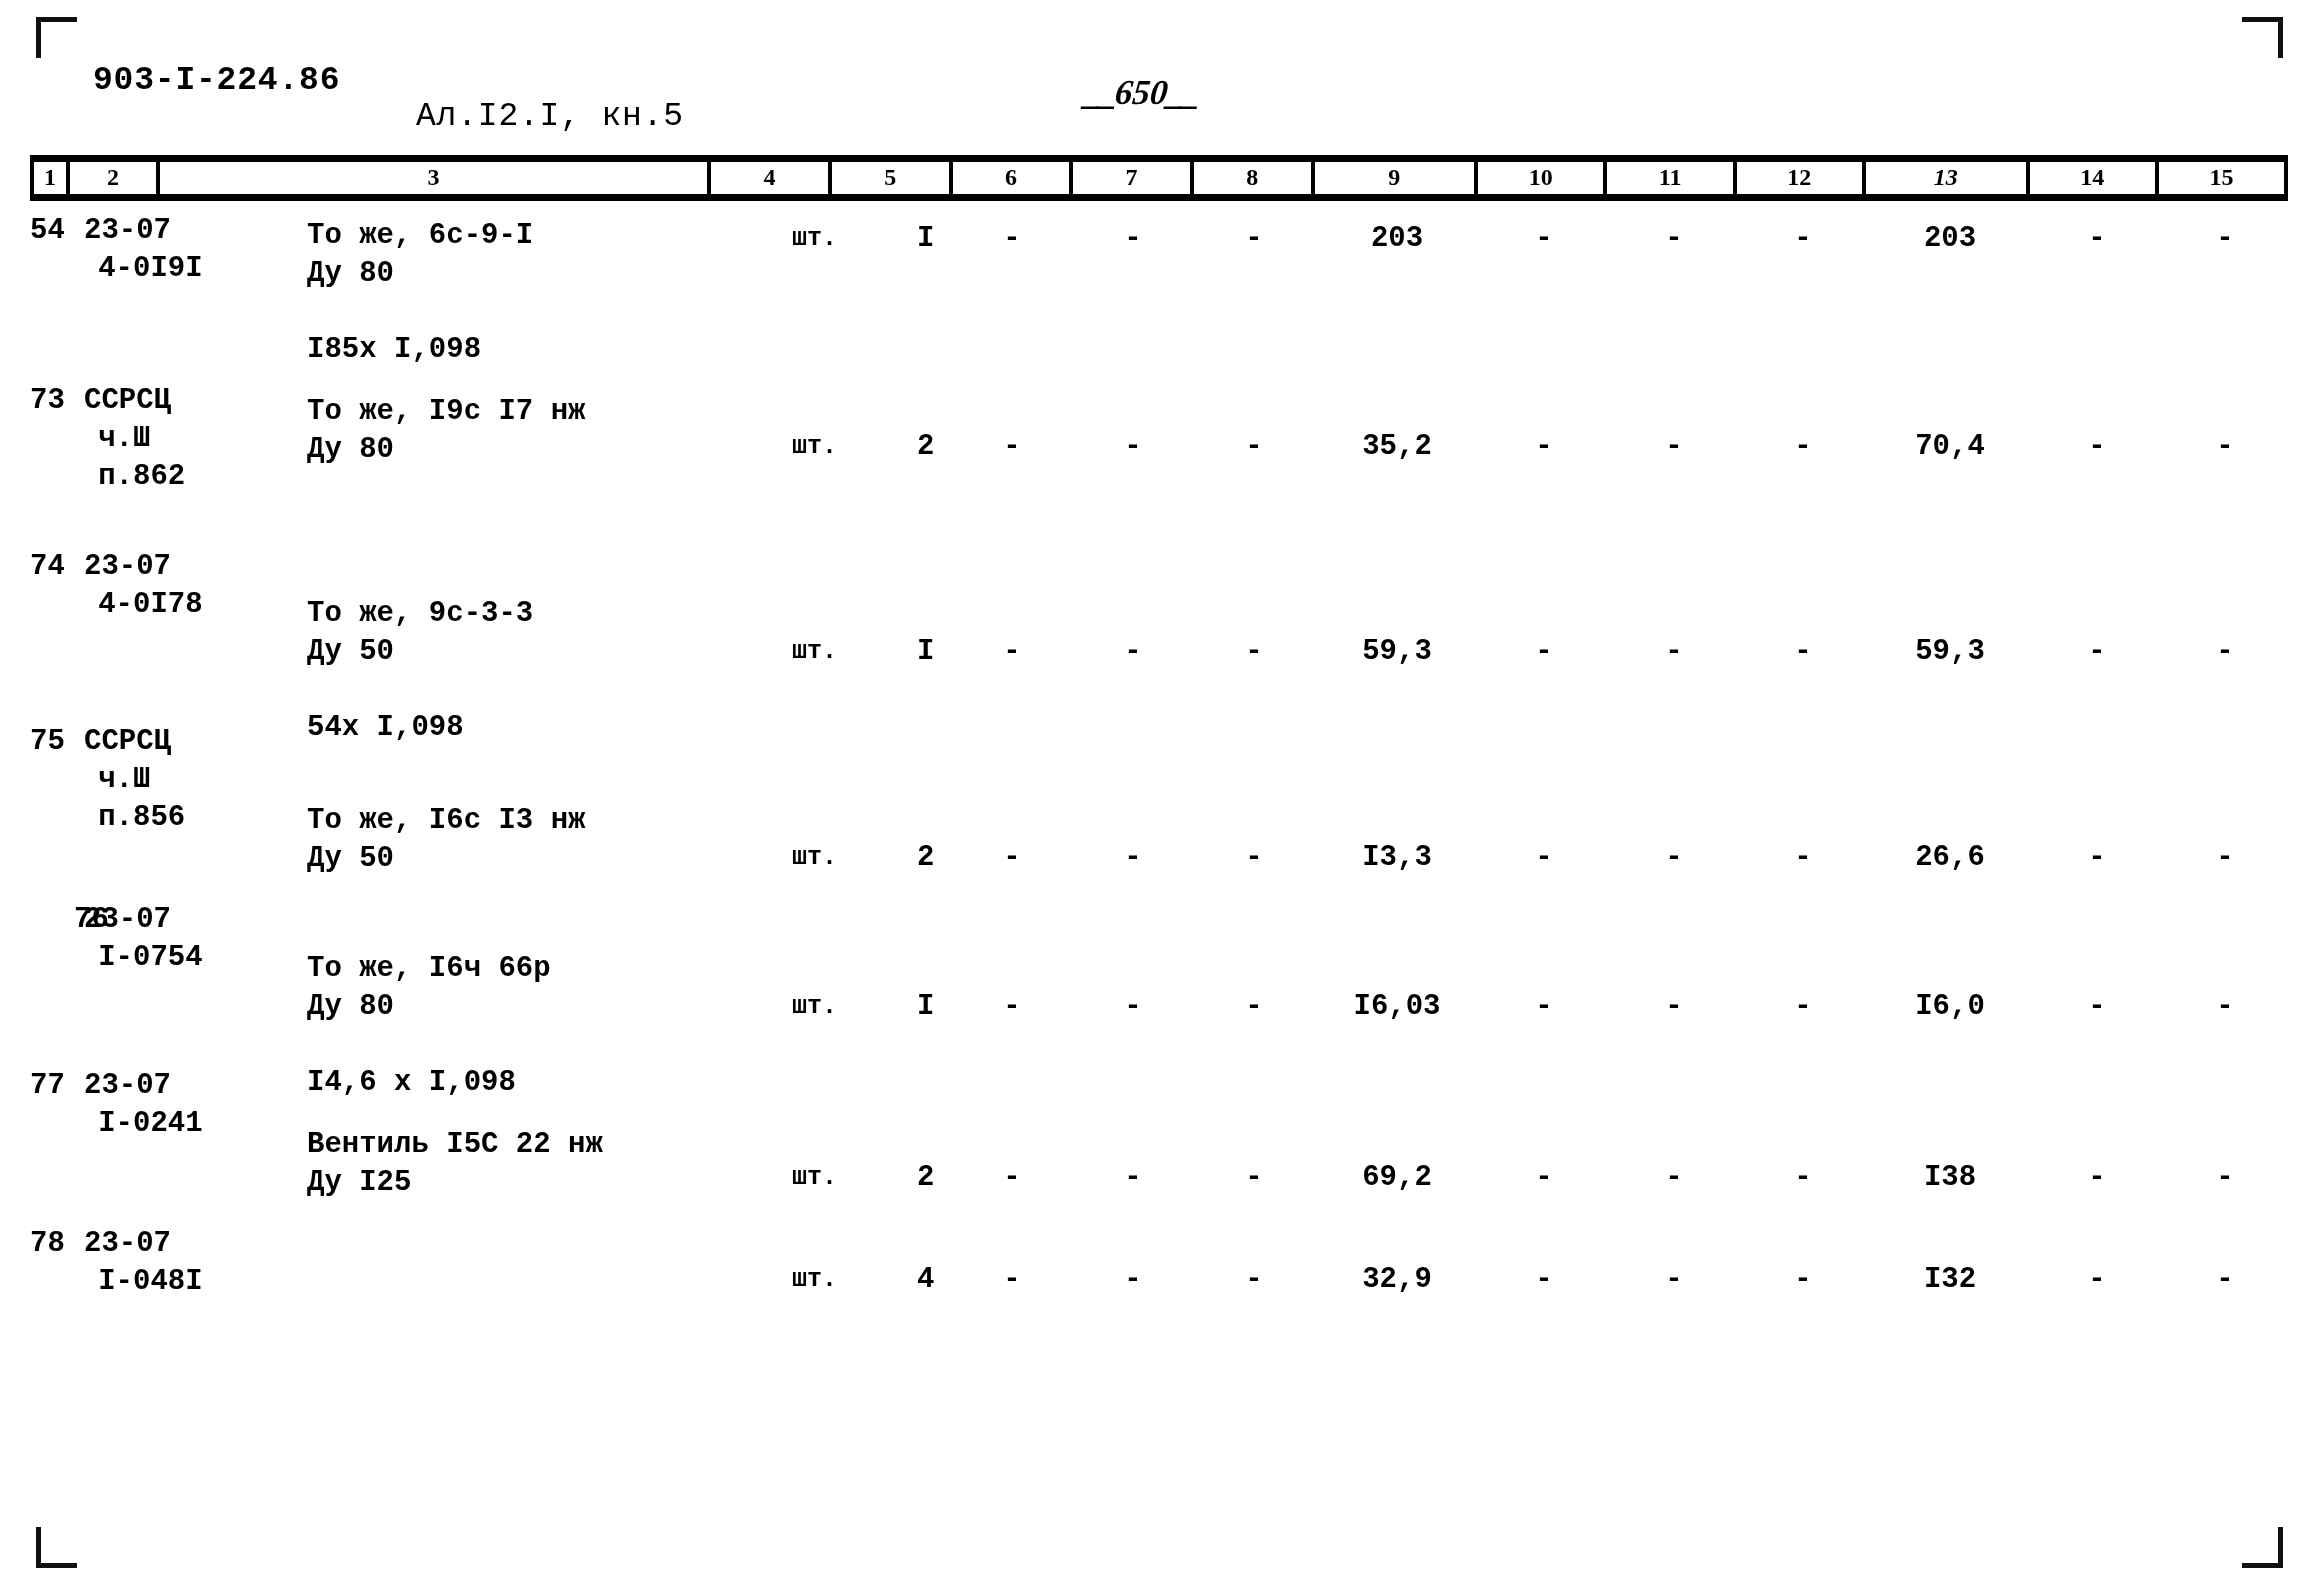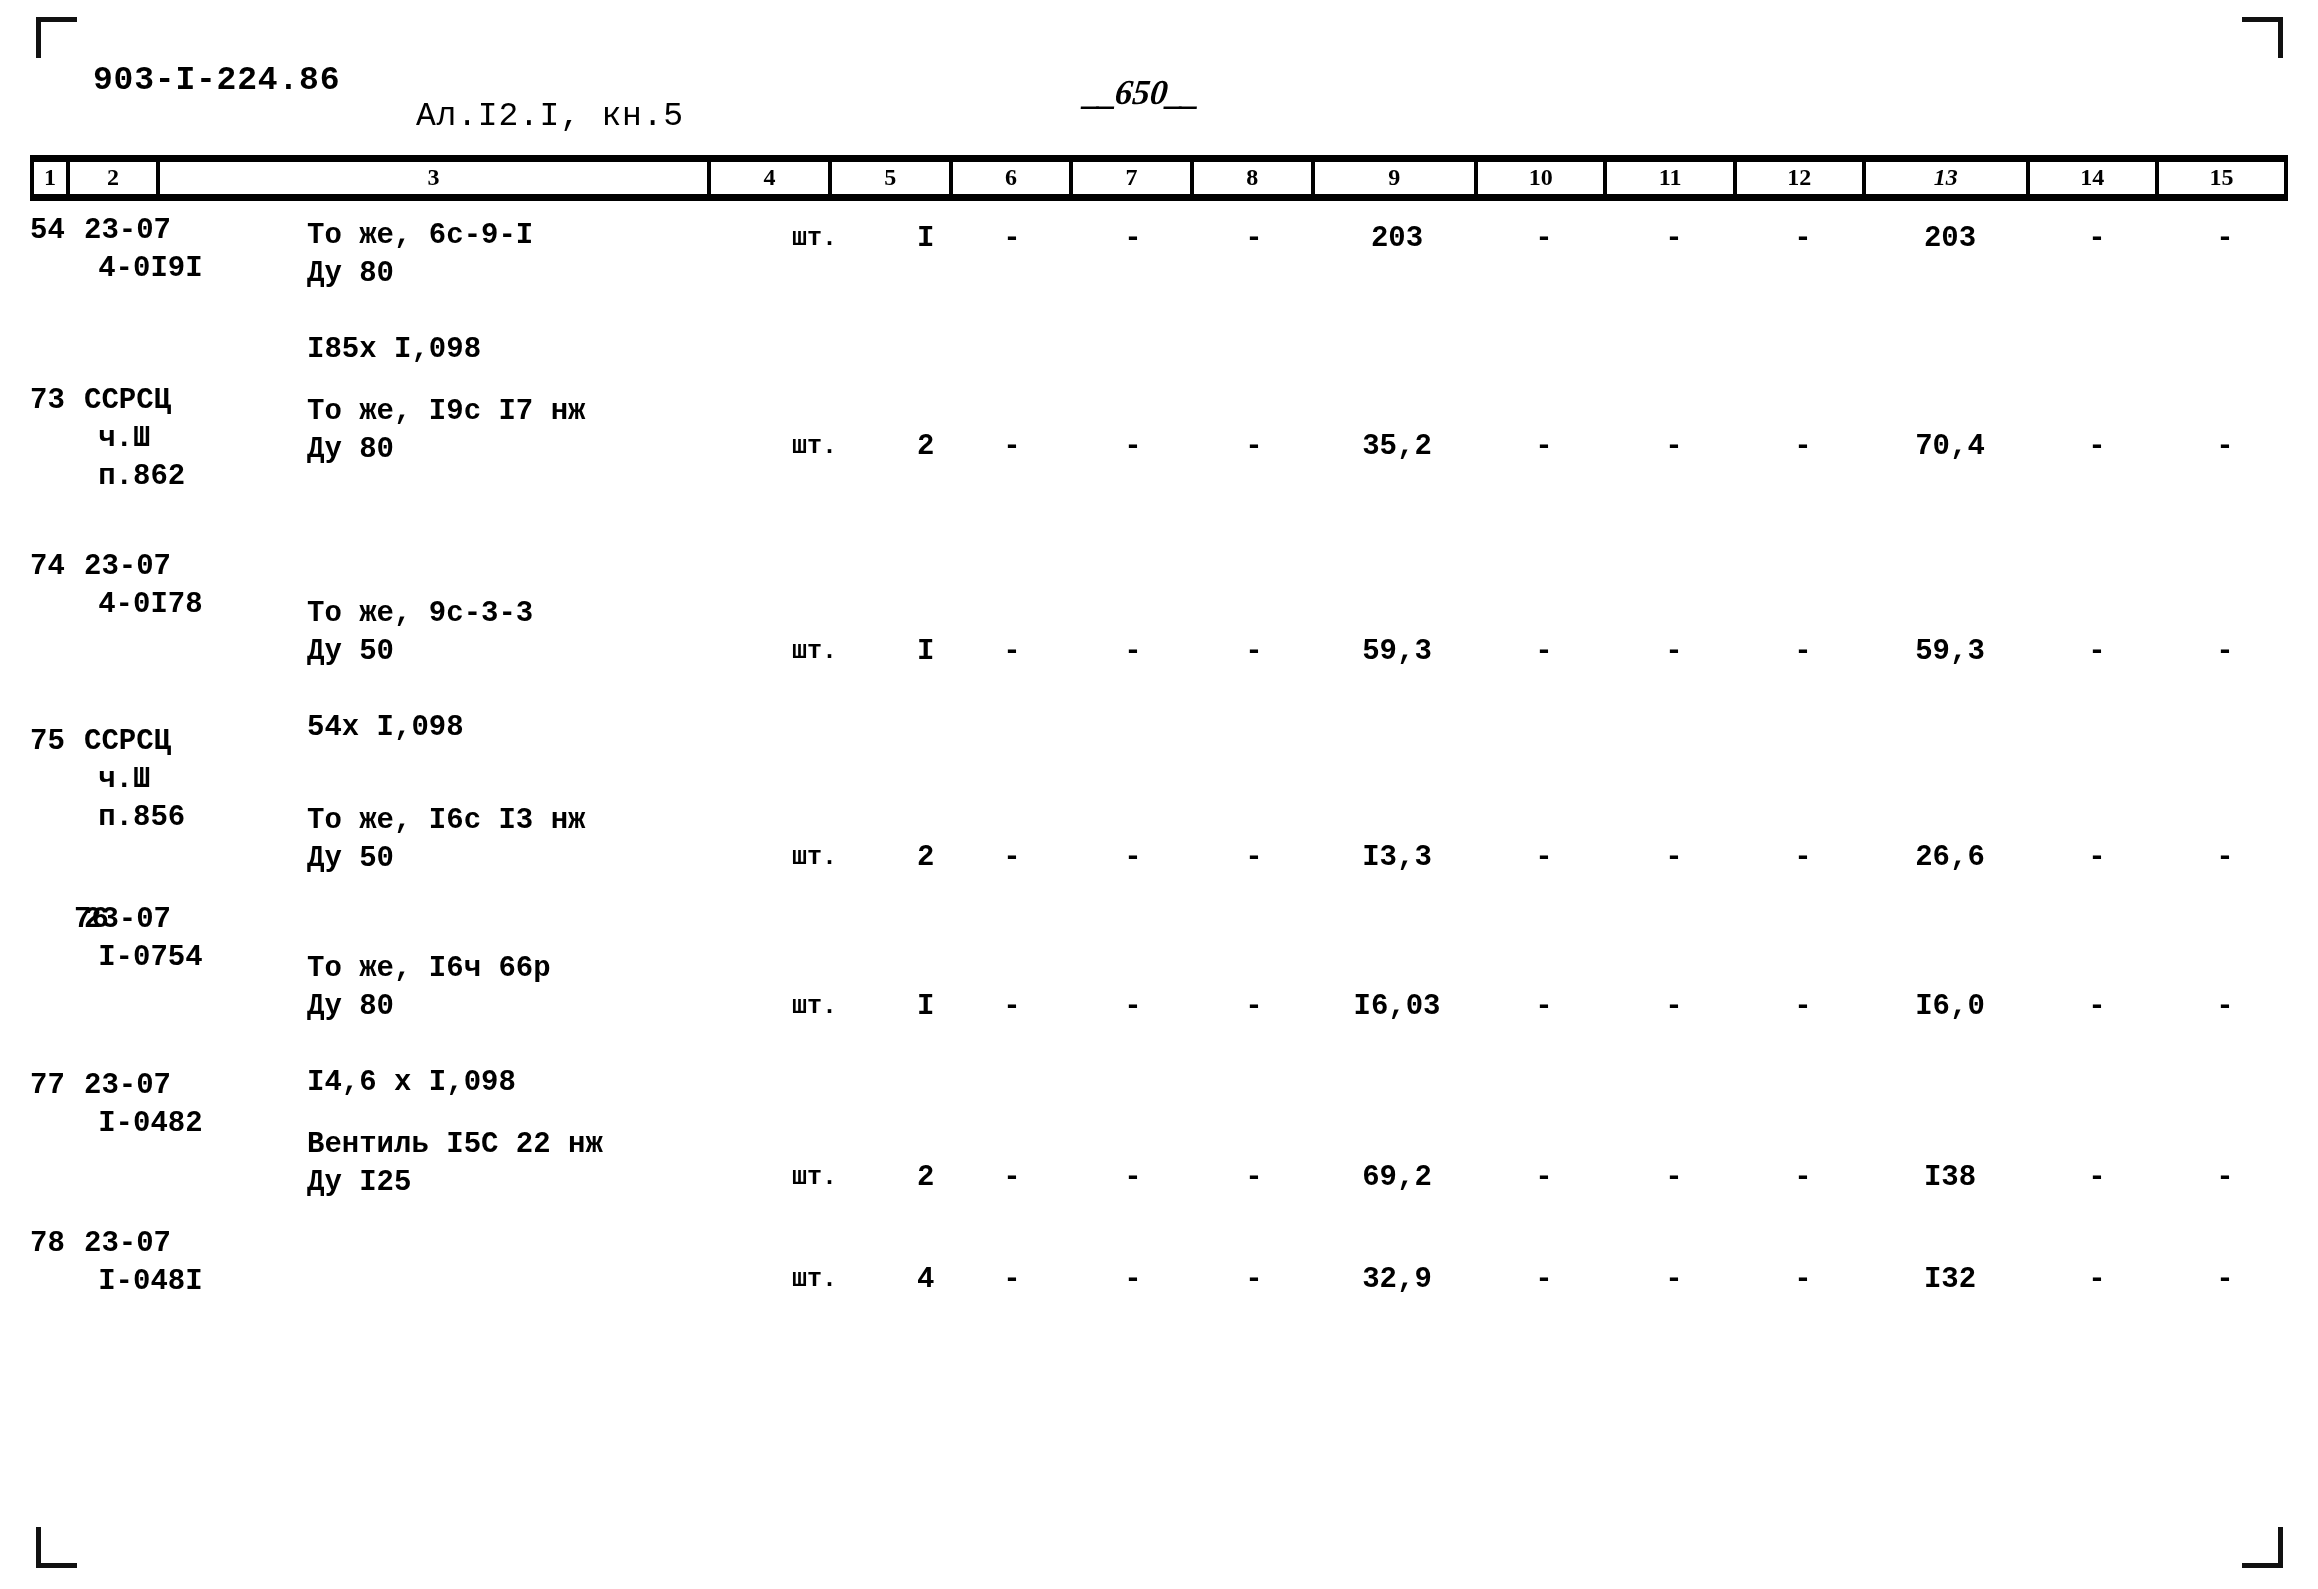--- a/index.html
+++ b/index.html
@@ -241,21 +241,21 @@
         <div class="cell" style="top: 87px; left: 1367px; transform: translateX(-50%);">I6,03</div>
         <div class="cell" style="top: 87px; left: 1514px; transform: translateX(-50%);">-</div>
         <div class="cell" style="top: 87px; left: 1644px; transform: translateX(-50%);">-</div>
         <div class="cell" style="top: 87px; left: 1773px; transform: translateX(-50%);">-</div>
         <div class="cell" style="top: 87px; left: 1920px; transform: translateX(-50%);">I6,0</div>
         <div class="cell" style="top: 87px; left: 2067px; transform: translateX(-50%);">-</div>
         <div class="cell" style="top: 87px; left: 2195px; transform: translateX(-50%);">-</div>
       </div>
       <div class="row" style="position: absolute; left: 0px; top: 855px; width: 2258px; height: 158px;">
         <div class="cell c-pos" style="top: 0px;">77</div>
-        <div class="cell c-code" style="top: 0px;"><div style="text-indent: 0px;">23-07</div><div style="text-indent: 14.2px;">I-0482</div></div>
+        <div class="cell c-code" style="top: 0px;"><div style="text-indent: 0px;">23-07</div><div style="text-indent: 14.2px;">I-0241</div></div>
         <div class="cell c-name" style="top: 59px;"><div>Вентиль I5С 22 нж</div><div>Ду I25</div></div>
         <div class="cell c-unit" style="top: 92px; font-size: 25px;">шт.</div>
         <div class="cell c-qty" style="top: 92px;">2</div>
         <div class="cell" style="top: 92px; left: 982px; transform: translateX(-50%);">-</div>
         <div class="cell" style="top: 92px; left: 1103px; transform: translateX(-50%);">-</div>
         <div class="cell" style="top: 92px; left: 1224px; transform: translateX(-50%);">-</div>
         <div class="cell" style="top: 92px; left: 1367px; transform: translateX(-50%);">69,2</div>
         <div class="cell" style="top: 92px; left: 1514px; transform: translateX(-50%);">-</div>
         <div class="cell" style="top: 92px; left: 1644px; transform: translateX(-50%);">-</div>
         <div class="cell" style="top: 92px; left: 1773px; transform: translateX(-50%);">-</div>

